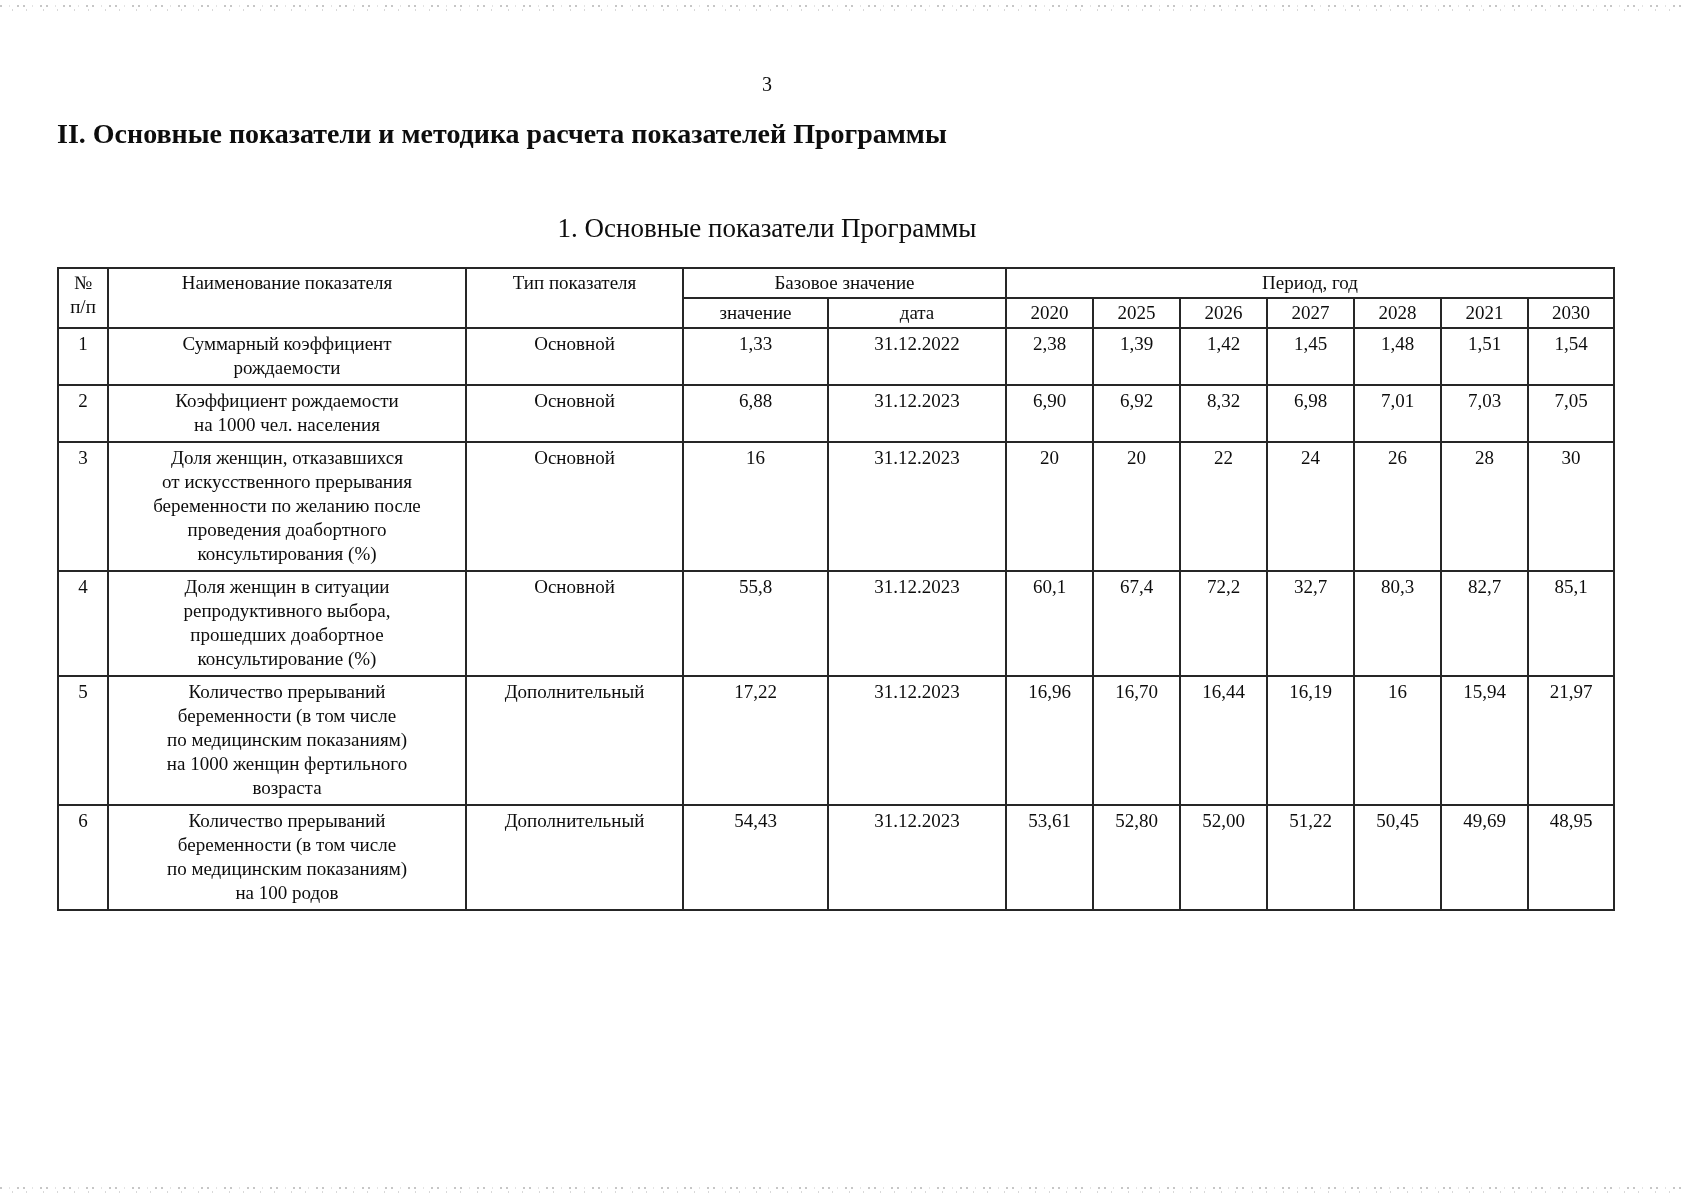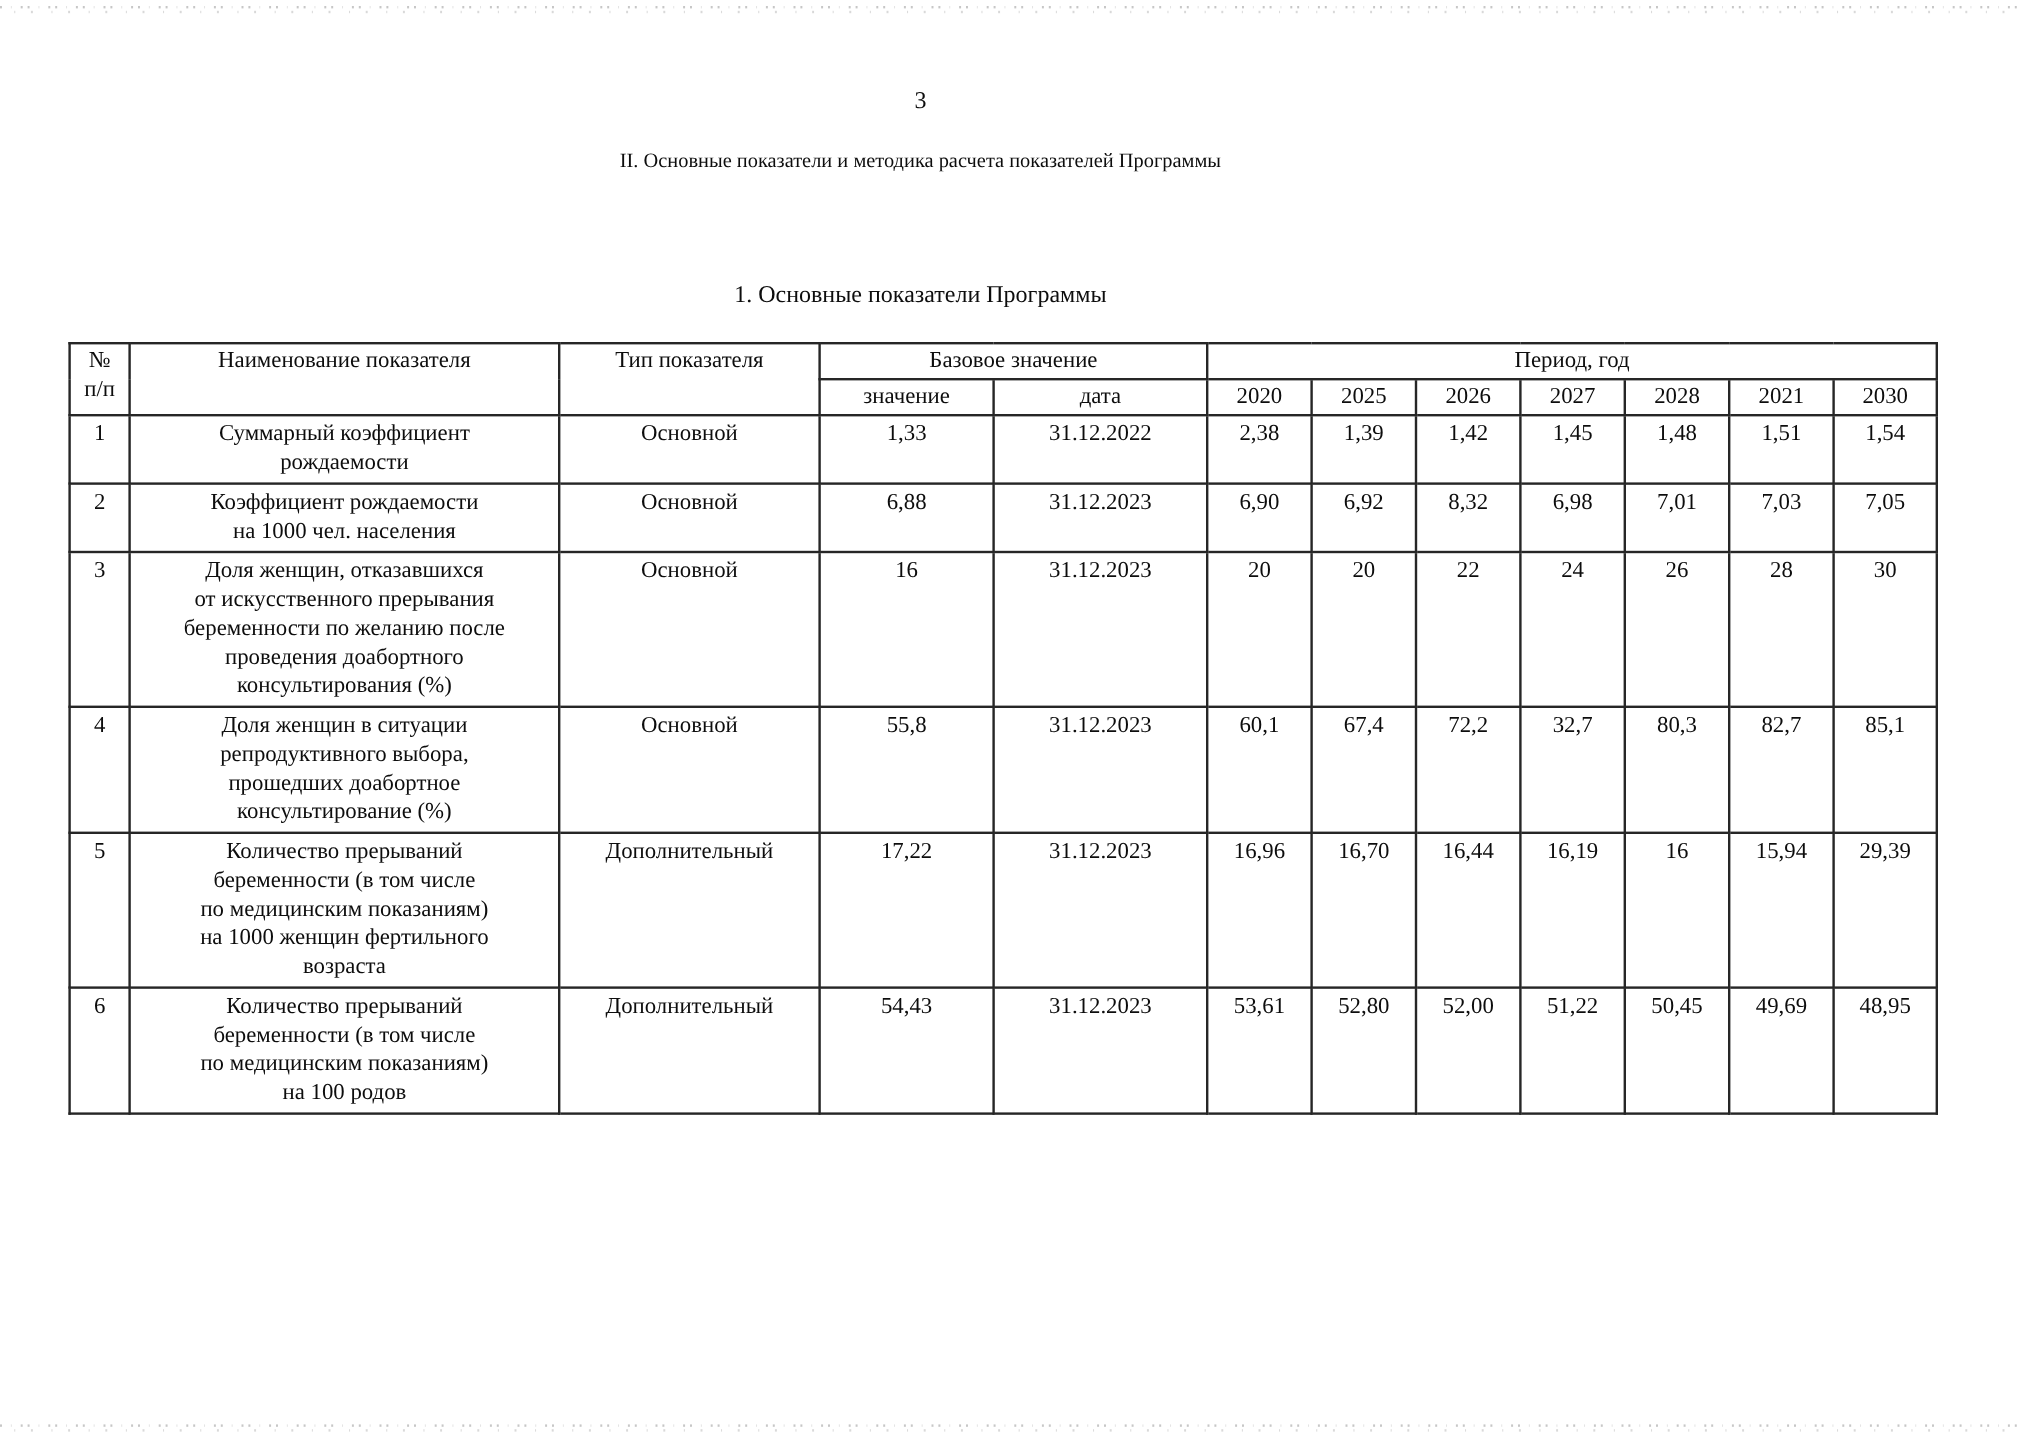--- a/index.html
+++ b/index.html
@@ -31,29 +31,28 @@
     margin-left: 57px;
   }
   .pagenum {
     padding-top: 72px;
     text-align: center;
     font-size: 20px;
     line-height: 24px;
   }
   .title {
     margin-top: 24px;
+    font-size: 28px;
+    font-weight: bold;
+    line-height: 28px;
+  }
+  .subtitle {
+    margin-top: 66px;
     text-align: center;
-    font-size: 17px;
-    font-weight: normal;
-    line-height: 28px;
-  }
-  .subtitle {
-    margin-top: 84px;
-    text-align: center;
-    font-size: 20px;
+    font-size: 27px;
     font-weight: normal;
     line-height: 28px;
   }
   table.indicators {
     margin-top: 25px;
     margin-left: 57px;
     border-collapse: collapse;
     table-layout: fixed;
     width: 1558px;
     font-size: 19px;
@@ -203,21 +202,21 @@
 возраста</td>
         <td>Дополнительный</td>
         <td>17,22</td>
         <td>31.12.2023</td>
         <td>16,96</td>
         <td>16,70</td>
         <td>16,44</td>
         <td>16,19</td>
         <td>16</td>
         <td>15,94</td>
-        <td>29,39</td>
+        <td>21,97</td>
       </tr>
       <tr>
         <td>6</td>
         <td class="cell-name pre">Количество прерываний
 беременности (в том числе
 по медицинским показаниям)
 на 100 родов</td>
         <td>Дополнительный</td>
         <td>54,43</td>
         <td>31.12.2023</td>

